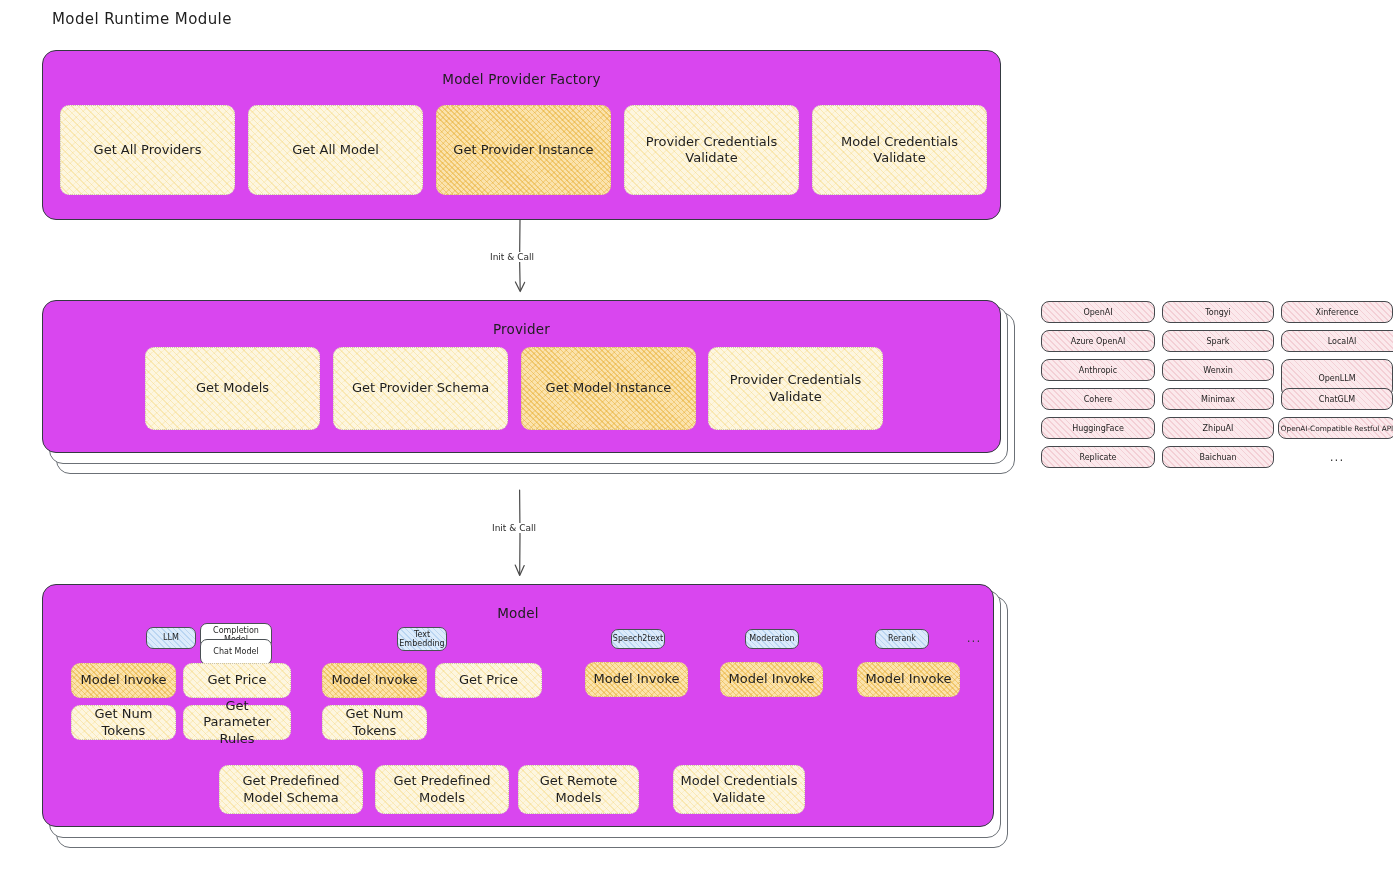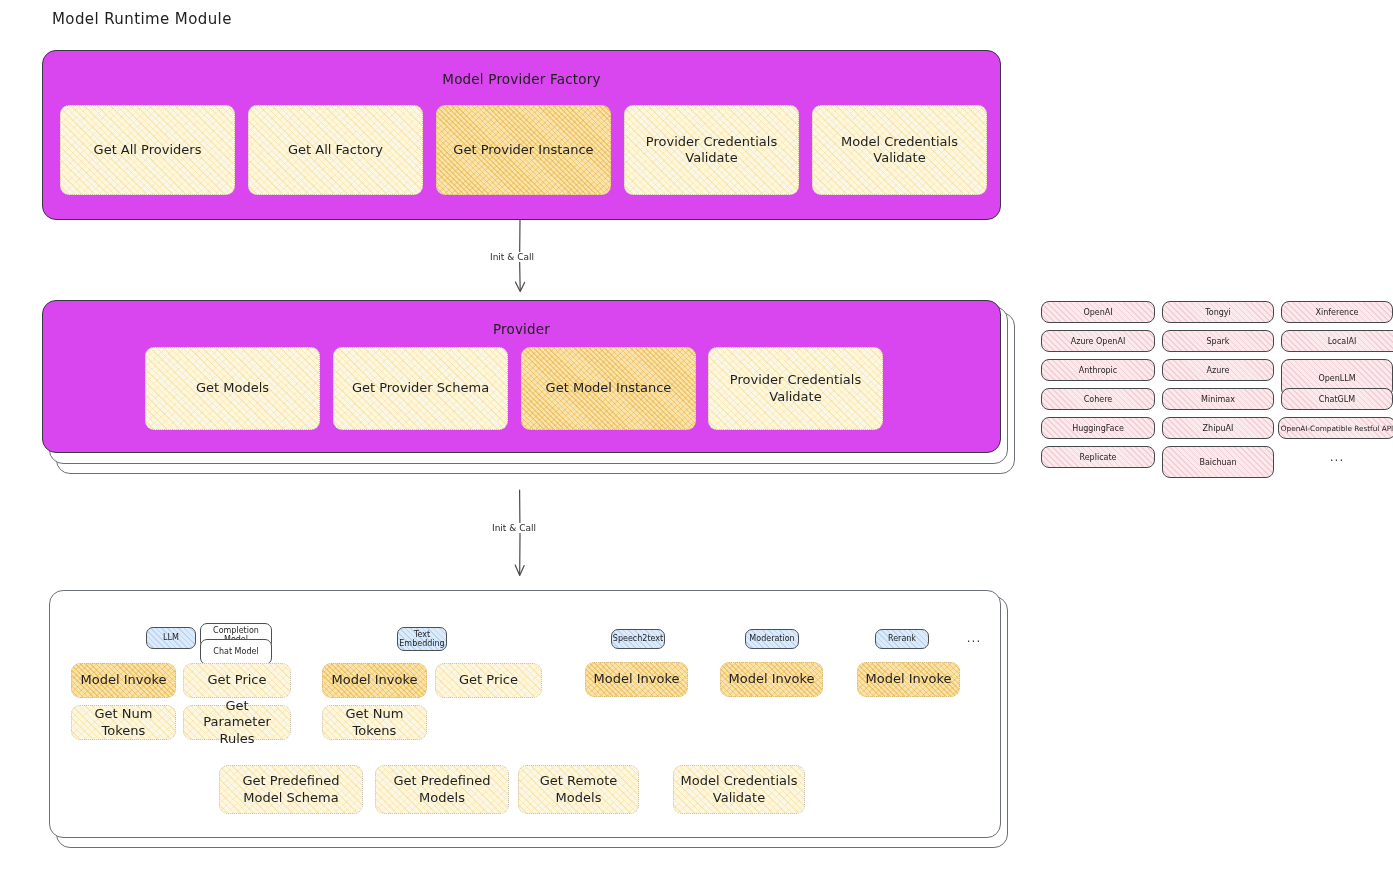--- a/index.html
+++ b/index.html
@@ -137,21 +137,21 @@
   <div class="page-title">Model Runtime Module</div>
 
   <div class="container container-top" style="left:26px;top:50px;width:959px;height:170px;">
     <div class="box-title" style="top:20px;">Model Provider Factory</div>
   </div>
 
   <div class="card" style="left:44px;top:105px;width:175px;height:90px;z-index:4;">
     <span>Get All Providers</span>
   </div>
   <div class="card" style="left:232px;top:105px;width:175px;height:90px;z-index:4;">
-    <span>Get All Factory</span>
+    <span>Get All Model</span>
   </div>
   <div class="card hi" style="left:420px;top:105px;width:175px;height:90px;z-index:4;">
     <span>Get Provider Instance</span>
   </div>
   <div class="card" style="left:608px;top:105px;width:175px;height:90px;z-index:4;">
     <span>Provider Credentials Validate</span>
   </div>
   <div class="card" style="left:796px;top:105px;width:175px;height:90px;z-index:4;">
     <span>Model Credentials Validate</span>
   </div>
@@ -200,29 +200,29 @@
     <span>Replicate</span>
     </div>
 
   <div class="chip-pink" style="left:1146px;top:301px;width:112px;height:22px;">
     <span>Tongyi</span>
     </div>
   <div class="chip-pink" style="left:1146px;top:330px;width:112px;height:22px;">
     <span>Spark</span>
     </div>
   <div class="chip-pink" style="left:1146px;top:359px;width:112px;height:22px;">
-    <span>Azure</span>
+    <span>Wenxin</span>
     </div>
   <div class="chip-pink" style="left:1146px;top:388px;width:112px;height:22px;">
     <span>Minimax</span>
     </div>
   <div class="chip-pink" style="left:1146px;top:417px;width:112px;height:22px;">
     <span>ZhipuAI</span>
     </div>
-  <div class="chip-pink" style="left:1146px;top:446px;width:112px;height:32px;">
+  <div class="chip-pink" style="left:1146px;top:446px;width:112px;height:22px;">
     <span>Baichuan</span>
     </div>
 
   <div class="chip-pink" style="left:1265px;top:301px;width:112px;height:22px;">
     <span>Xinference</span>
     </div>
   <div class="chip-pink" style="left:1265px;top:330px;width:122px;height:22px;">
     <span>LocalAI</span>
     </div>
   <div class="chip-pink" style="left:1265px;top:359px;width:112px;height:38px;">
@@ -237,20 +237,23 @@
   <div class="ellipsis-dots" style="left:1265px;top:450px;width:112px;">...</div>
 
   <svg class="arrow-svg" style="left:496px;top:490px;width:16px;height:92px;" viewBox="0 0 16 92">
     <path d="M7.6 0 L8 45 M8 45 L7.7 84" stroke="#4a4a4a" stroke-width="1.2" fill="none" stroke-linecap="round"></path>
     <path d="M3.2 75 L7.7 85.5 L12.2 75.6" stroke="#4a4a4a" stroke-width="1.2" fill="none" stroke-linecap="round" stroke-linejoin="round"></path>
   </svg>
   <div class="arrow-label" style="left:472px;top:523px;">Init &amp; Call</div>
 
   <div class="stack-layer" style="left:40px;top:596px;width:952px;height:252px;"></div>
   <div class="stack-layer" style="left:33px;top:590px;width:952px;height:248px;"></div>
+  <div class="container container-top" style="left:26px;top:584px;width:952px;height:243px;">
+    <div class="box-title" style="top:20px;">Model</div>
+  </div>
 
   <div class="chip-blue" style="left:130px;top:627px;width:50px;height:22px;z-index:4;">
     <span>LLM</span>
     </div>
   <div class="chip-plain" style="left:184px;top:623px;width:72px;height:15px;z-index:4;">
     <span>Completion Model</span>
     </div>
   <div class="chip-plain" style="left:184px;top:639px;width:72px;height:15px;z-index:4;">
     <span>Chat Model</span>
     </div>

